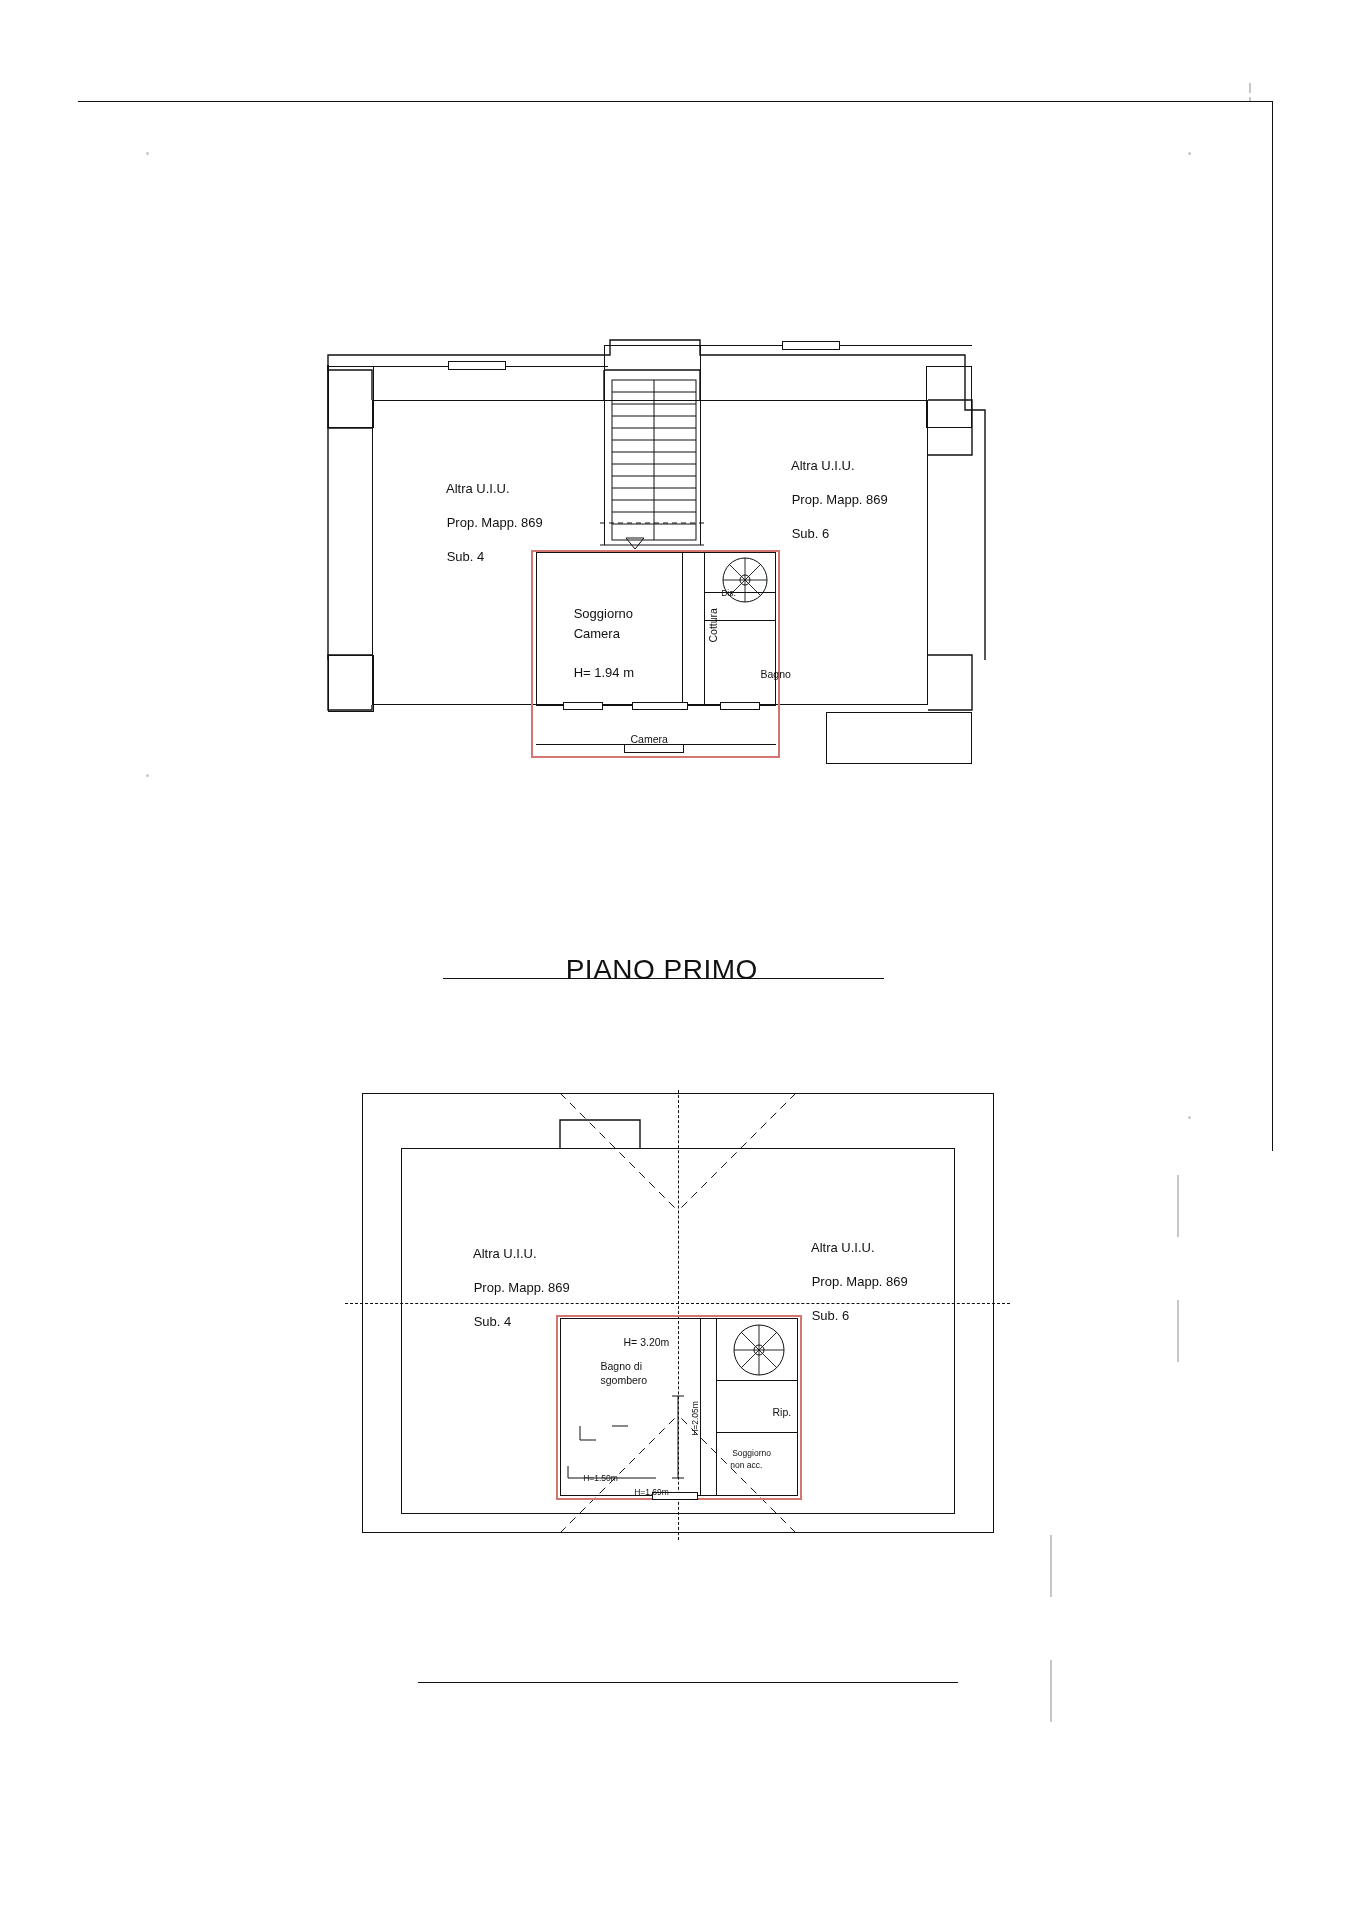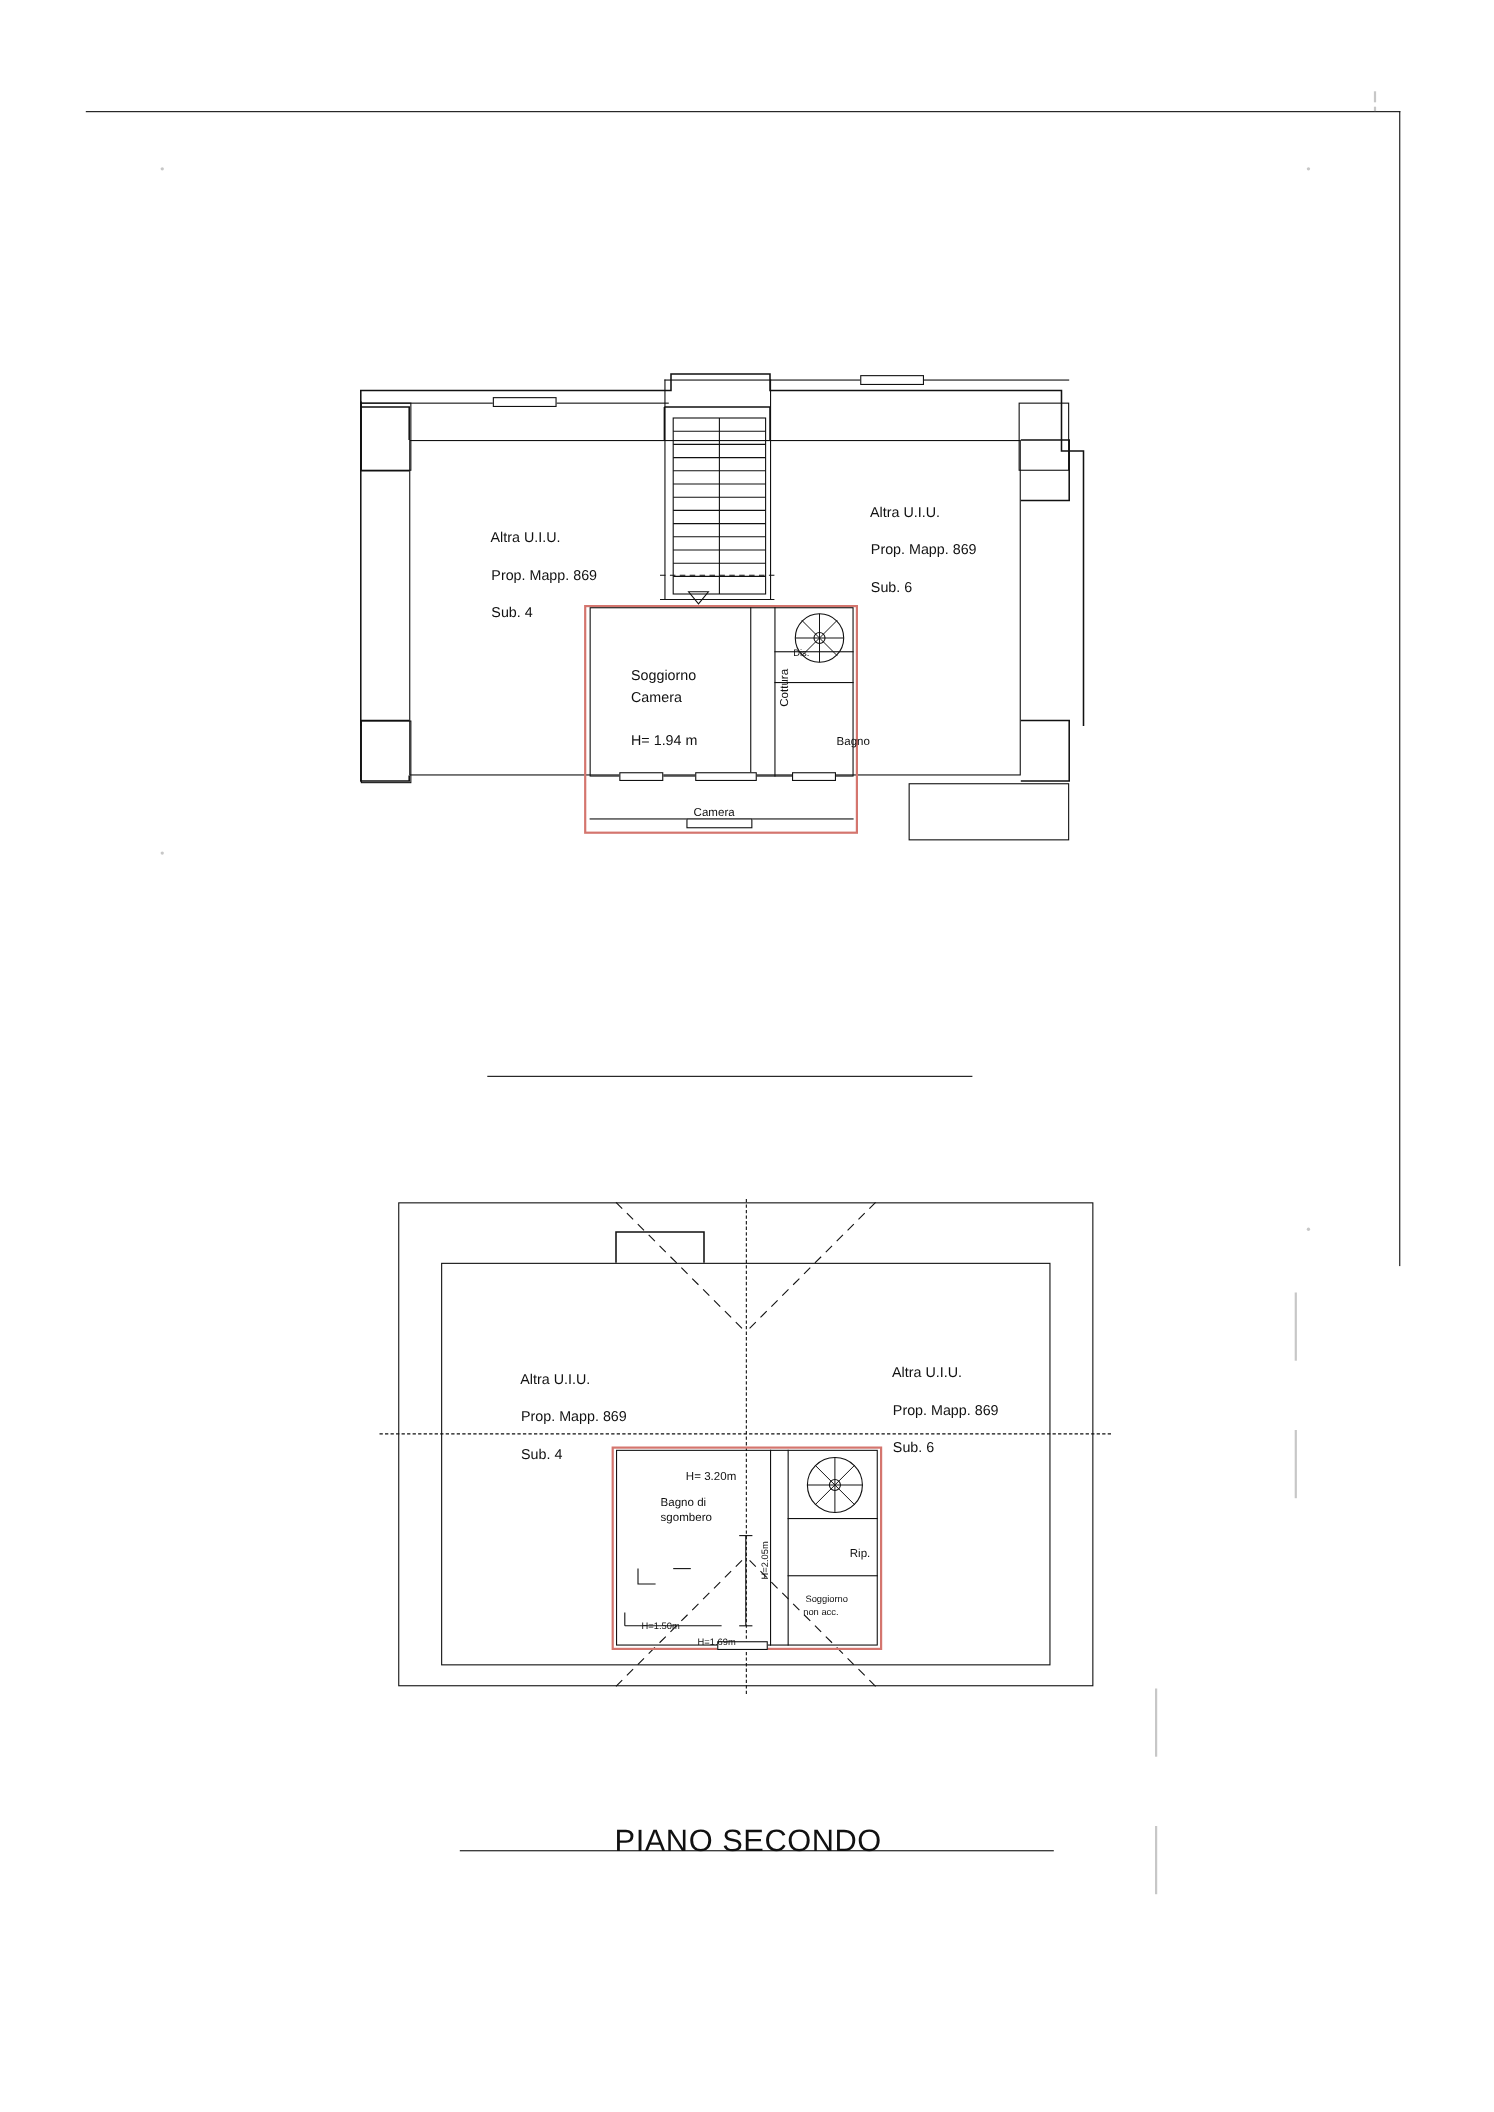--- a/index.html
+++ b/index.html
@@ -258,20 +258,23 @@
     <div class="txt-sm" style="left:743px; top:655px;">
       <span>Bagno</span>
     </div>
     <div class="txt-xs" style="left:707px; top:578px;">
       <span>Dis.</span>
     </div>
     <div class="txt-sm" style="left:613px; top:720px;">
       <span>Camera</span>
     </div>
 
+    <div class="title" style="left:516px; top:922px;">
+      <span>PIANO PRIMO</span>
+    </div>
     <div class="line-h" style="left:443px; top:978px; width:441px; height:1.4px;"></div>
   </div>
 
   <div class="abs" style="left:0; top:1060px; width:1358px; height:660px;">
 
     <div class="wall" style="left:362px; top:33px; width:632px; height:440px;"></div>
 
     <div class="wall" style="left:401px; top:88px; width:554px; height:366px;"></div>
 
     <svg style="left:560px; top:60px; width:120px; height:40px;" viewBox="0 0 120 40">
@@ -360,19 +363,16 @@
     <div class="txt-sm" style="left:755px; top:333px;">
       <span>Rip.</span>
     </div>
     <div class="txt-xs" style="left:718px; top:378px;">
       <span>Soggiorno</span>
     </div>
     <div class="txt-xs" style="left:716px; top:390px;">
       <span>non acc.</span>
     </div>
 
-    <div class="title" style="left:509px; top:566px;">
-      <span>PIANO SECONDO</span>
-    </div>
     <div class="line-h" style="left:418px; top:622px; width:540px; height:1.4px;"></div>
   </div>
 
 </div>
 
 </body></html>

